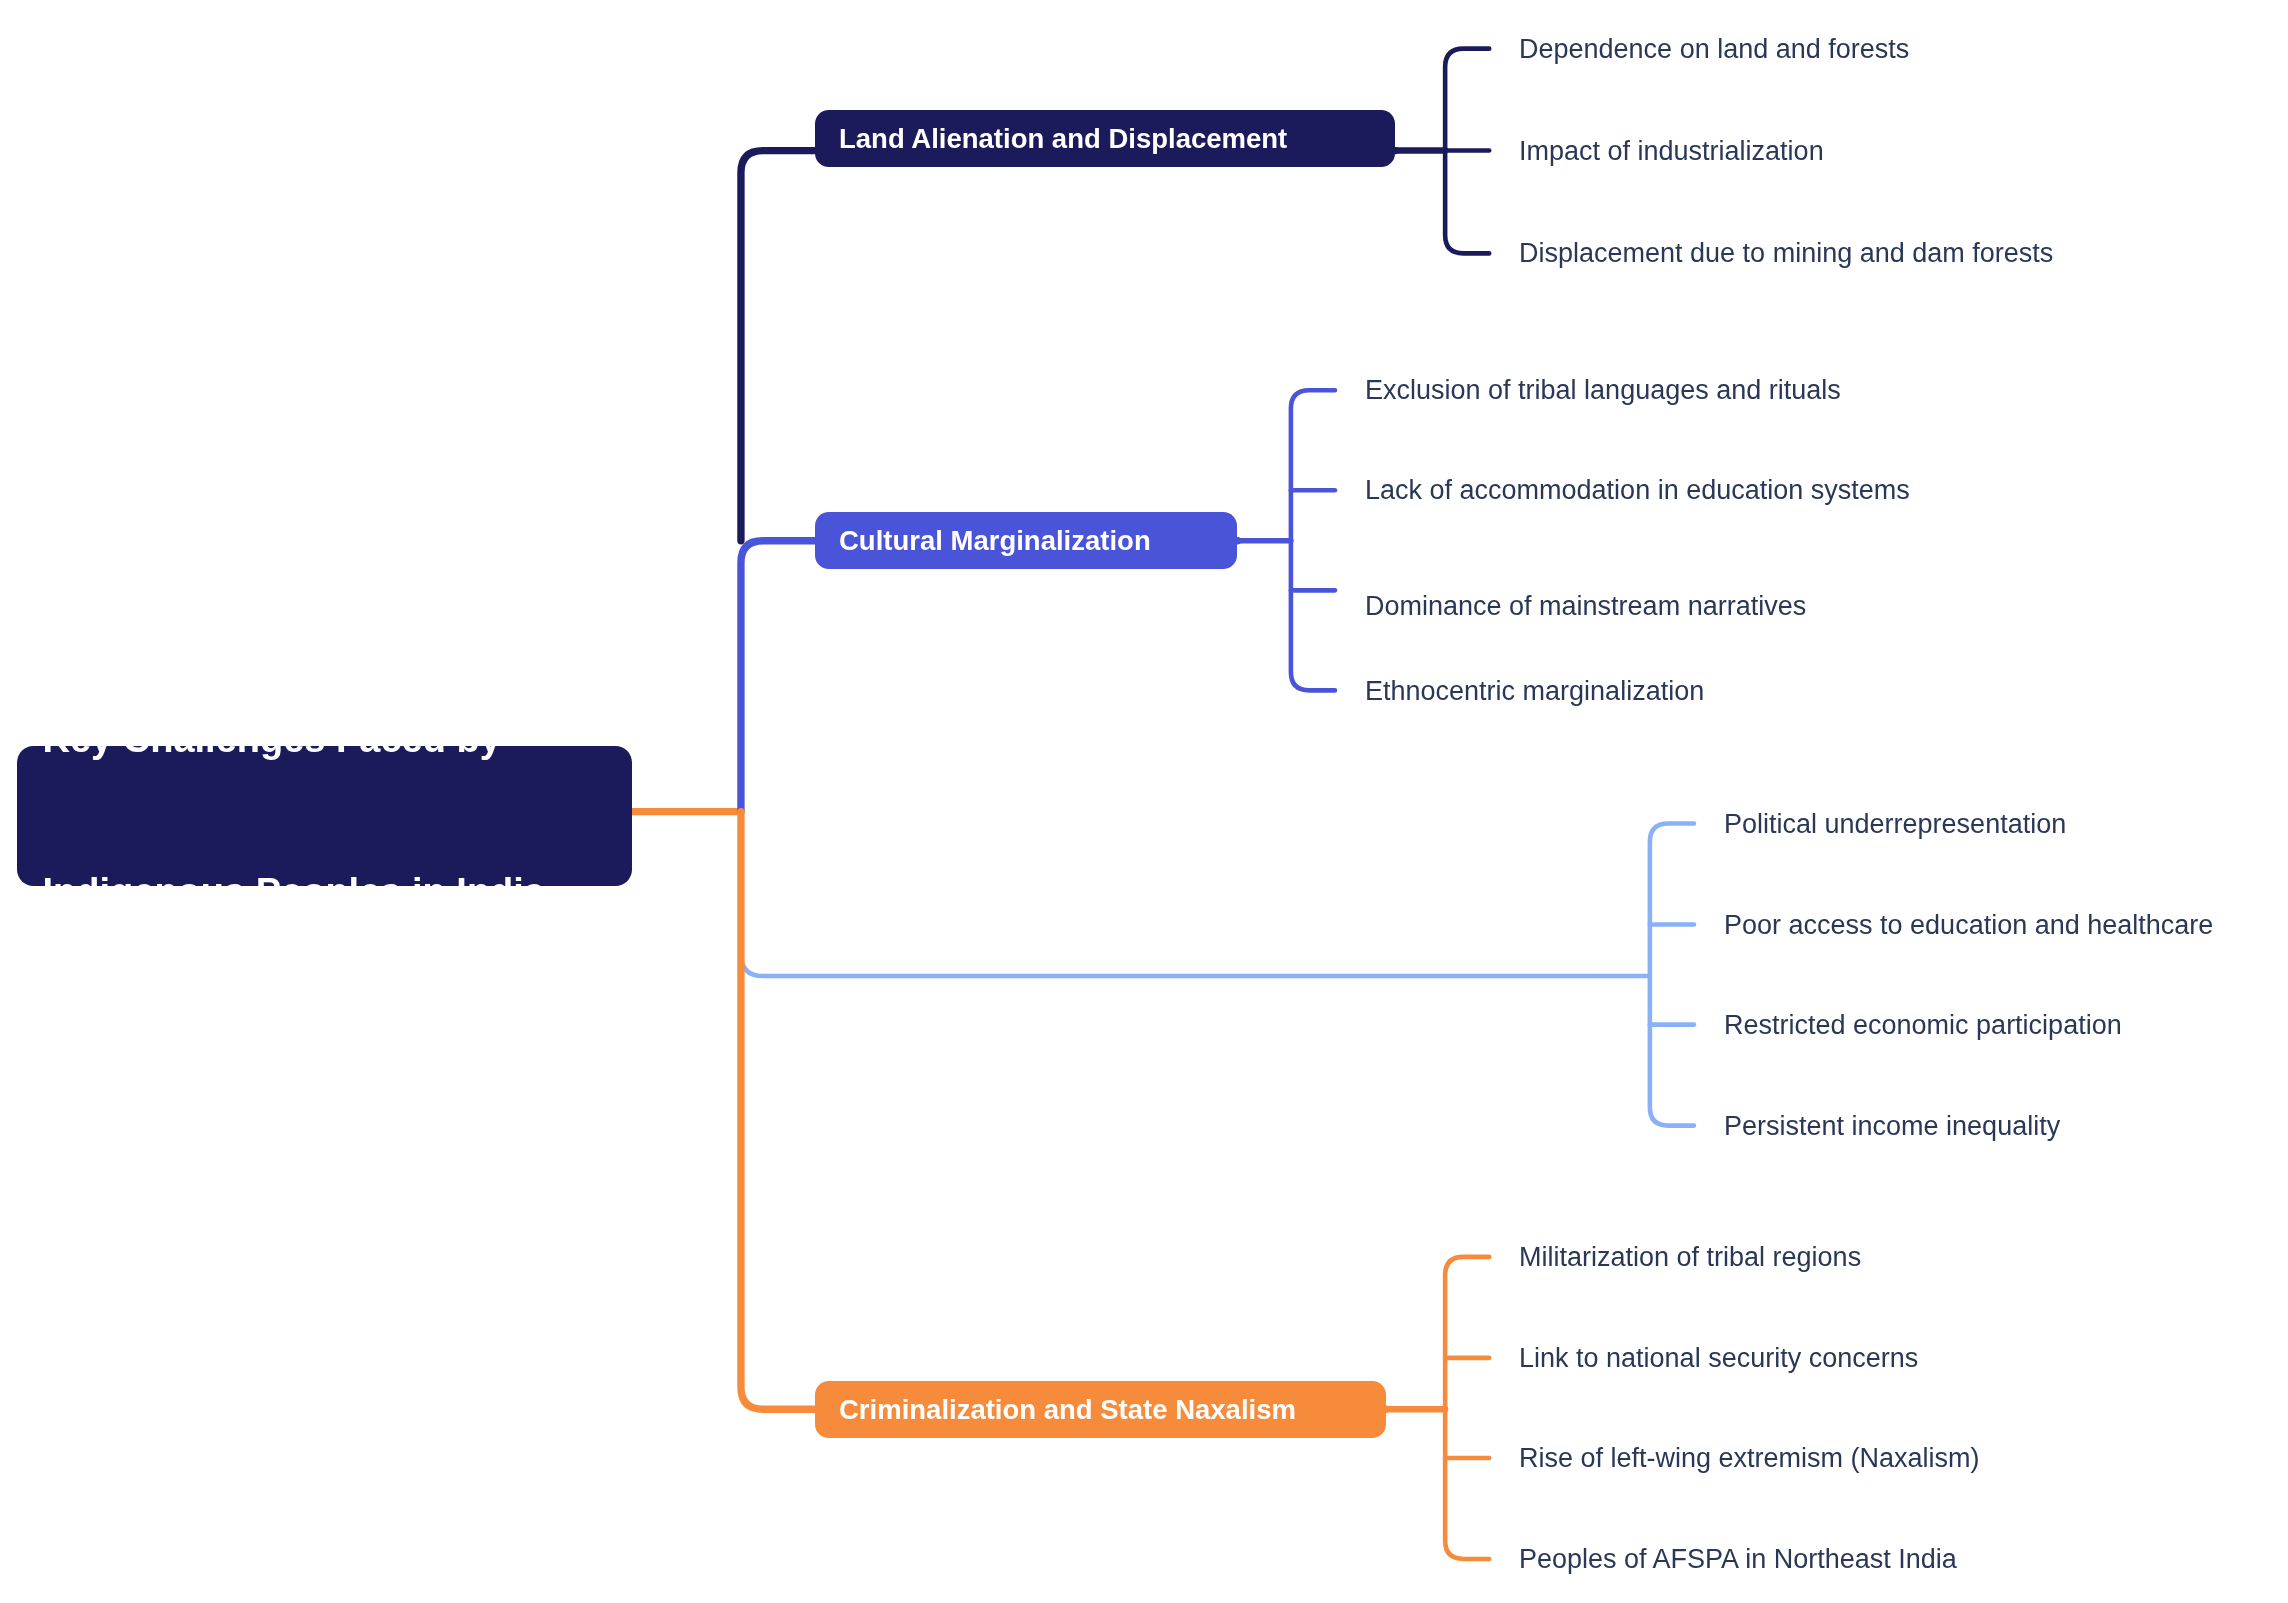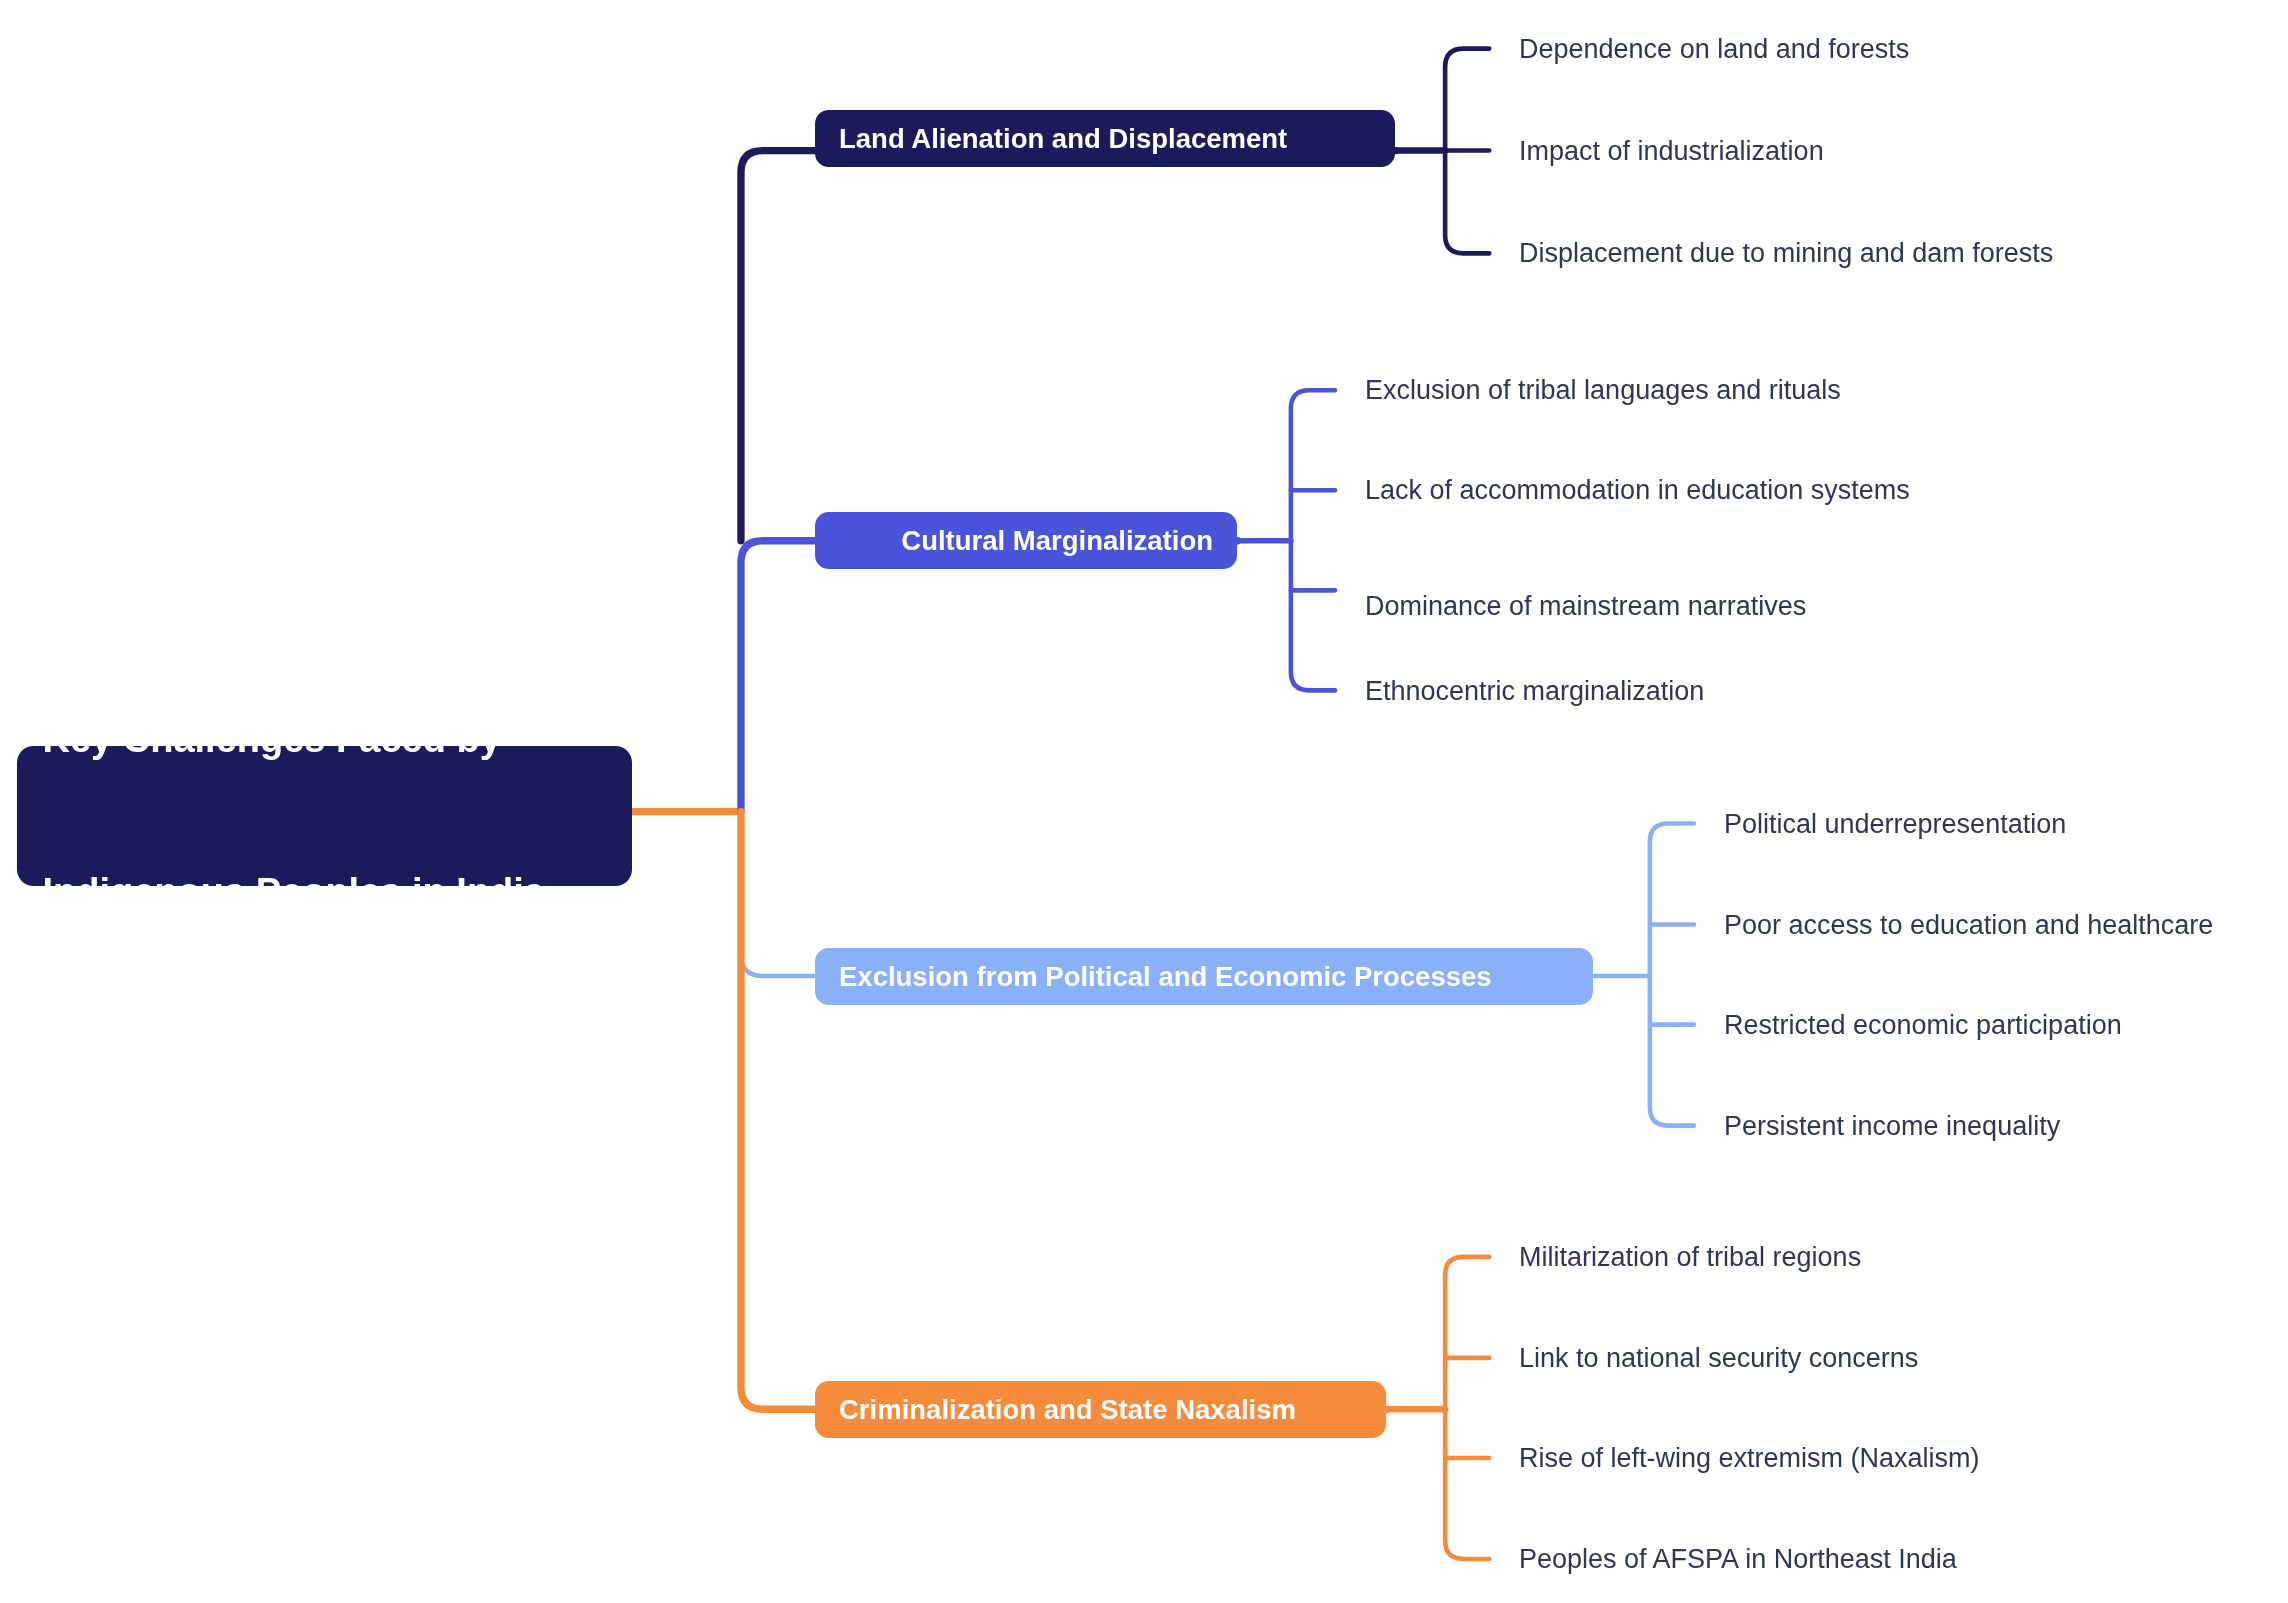--- a/index.html
+++ b/index.html
@@ -59,21 +59,20 @@
     left: 815px;
     top: 110px;
     width: 580px;
     background: #1B1B5C;
   }
   #branch-node-1 {
     left: 815px;
     top: 512px;
     width: 422px;
     background: #4A54D8;
-    justify-content: flex-end;
   }
   #branch-node-2 {
     left: 815px;
     top: 948px;
     width: 778px;
     background: #8AB0F8;
   }
   #branch-node-3 {
     left: 815px;
     top: 1381px;
@@ -125,23 +124,20 @@
   </div>
 
   <div class="node branch-node" id="branch-node-0">
     <span>Land Alienation and Displacement</span>
   </div>
 
   <div class="node branch-node" id="branch-node-1">
     <span>Cultural Marginalization</span>
   </div>
 
-  <div class="node branch-node" id="branch-node-2">
-    <span>Exclusion from Political and Economic Processes</span>
-  </div>
 
   <div class="node branch-node" id="branch-node-3">
     <span>Criminalization and State Naxalism</span>
   </div>
 
   <div id="leaf-layer">
       <div class="leaf-label" style="left: 1519px; top: 49px;">Dependence on land and forests</div>
       <div class="leaf-label" style="left: 1519px; top: 151px; text-align: right;">Impact of industrialization</div>
       <div class="leaf-label" style="left: 1519px; top: 253px;">Displacement due to mining and dam forests</div>
       <div class="leaf-label" style="left: 1365px; top: 390px;">Exclusion of tribal languages and rituals</div>

